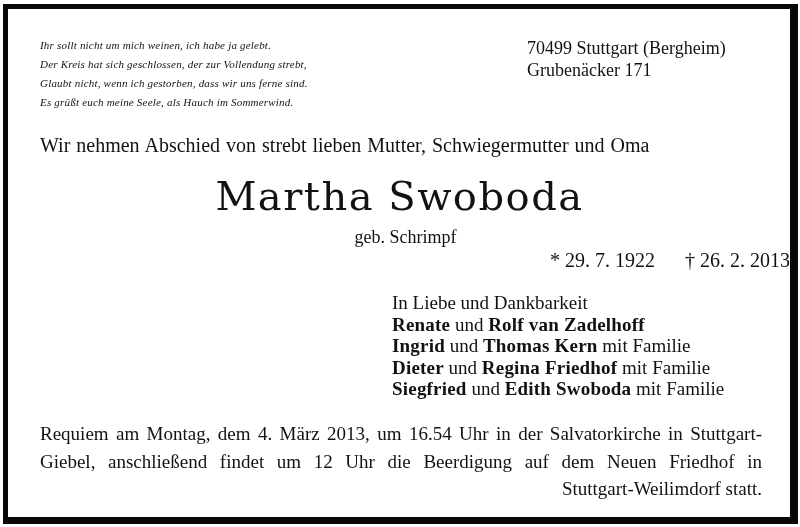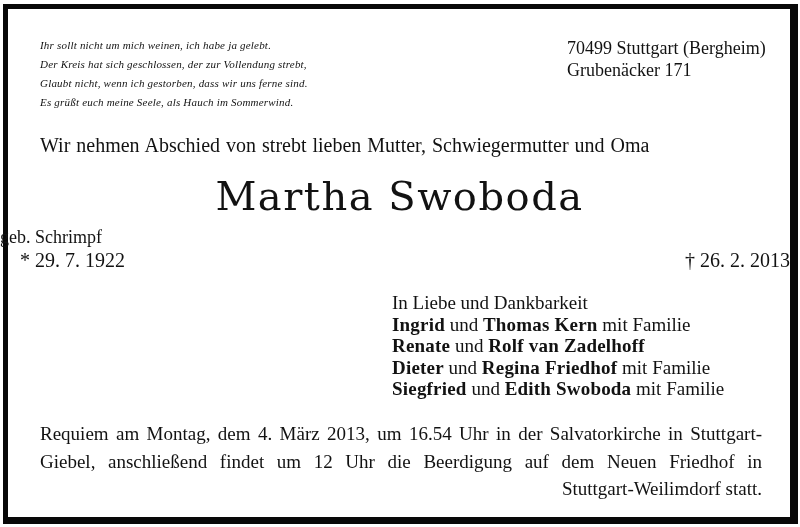--- a/index.html
+++ b/index.html
@@ -33,21 +33,20 @@
     font-size: 11px;
     line-height: 19px;
     letter-spacing: 0.2px;
   }
   .address {
     position: absolute;
     left: 527px;
     top: 37px;
     font-size: 18px;
     line-height: 22px;
-    margin-left: 40px;
   }
   .intro {
     position: absolute;
     left: 40px;
     top: 133px;
     font-size: 20px;
     line-height: 24px;
     word-spacing: 1px;
   }
   .name {
@@ -58,33 +57,34 @@
     margin: 0;
     text-align: center;
     font-family: "DejaVu Serif", serif;
     font-weight: normal;
     font-size: 40px;
     line-height: 50px;
     letter-spacing: 1.5px;
   }
   .maiden {
     position: absolute;
-    left: 0;
+    left: 21px;
     right: 10px;
     top: 226px;
+    text-align: center;
     font-size: 18px;
     line-height: 22px;
   }
   .dates {
     position: absolute;
-    left: 20px;
+    left: 3px;
     right: 10px;
     top: 248px;
     display: flex;
-    justify-content: space-between;
+    justify-content: flex-end;
     gap: 30px;
     font-size: 20px;
     line-height: 24px;
   }
   .family {
     position: absolute;
     left: 392px;
     top: 292px;
     font-size: 19px;
     line-height: 21.5px;
@@ -130,22 +130,22 @@
 
   <div class="maiden">geb. Schrimpf</div>
 
   <div class="dates">
     <span>* 29. 7. 1922</span>
     <span>† 26. 2. 2013</span>
   </div>
 
   <div class="family">
     <div>In Liebe und Dankbarkeit</div>
+    <div><b>Renate</b> <span>und</span> <b>Rolf van Zadelhoff</b> <span></span></div>
     <div><b>Ingrid</b> <span>und</span> <b>Thomas Kern</b> <span>mit Familie</span></div>
-    <div><b>Renate</b> <span>und</span> <b>Rolf van Zadelhoff</b> <span></span></div>
     <div><b>Dieter</b> <span>und</span> <b>Regina Friedhof</b> <span>mit Familie</span></div>
     <div><b>Siegfried</b> <span>und</span> <b>Edith Swoboda</b> <span>mit Familie</span></div>
   </div>
 
   <div class="requiem">
     <div class="just">Requiem am Montag, dem 4. März 2013, um 16.54 Uhr in der Salvatorkirche in Stuttgart-</div>
     <div class="just">Giebel, anschließend findet um 12 Uhr die Beerdigung auf dem Neuen Friedhof in</div>
     <div class="last">Stuttgart-Weilimdorf statt.</div>
   </div>
 </div>

